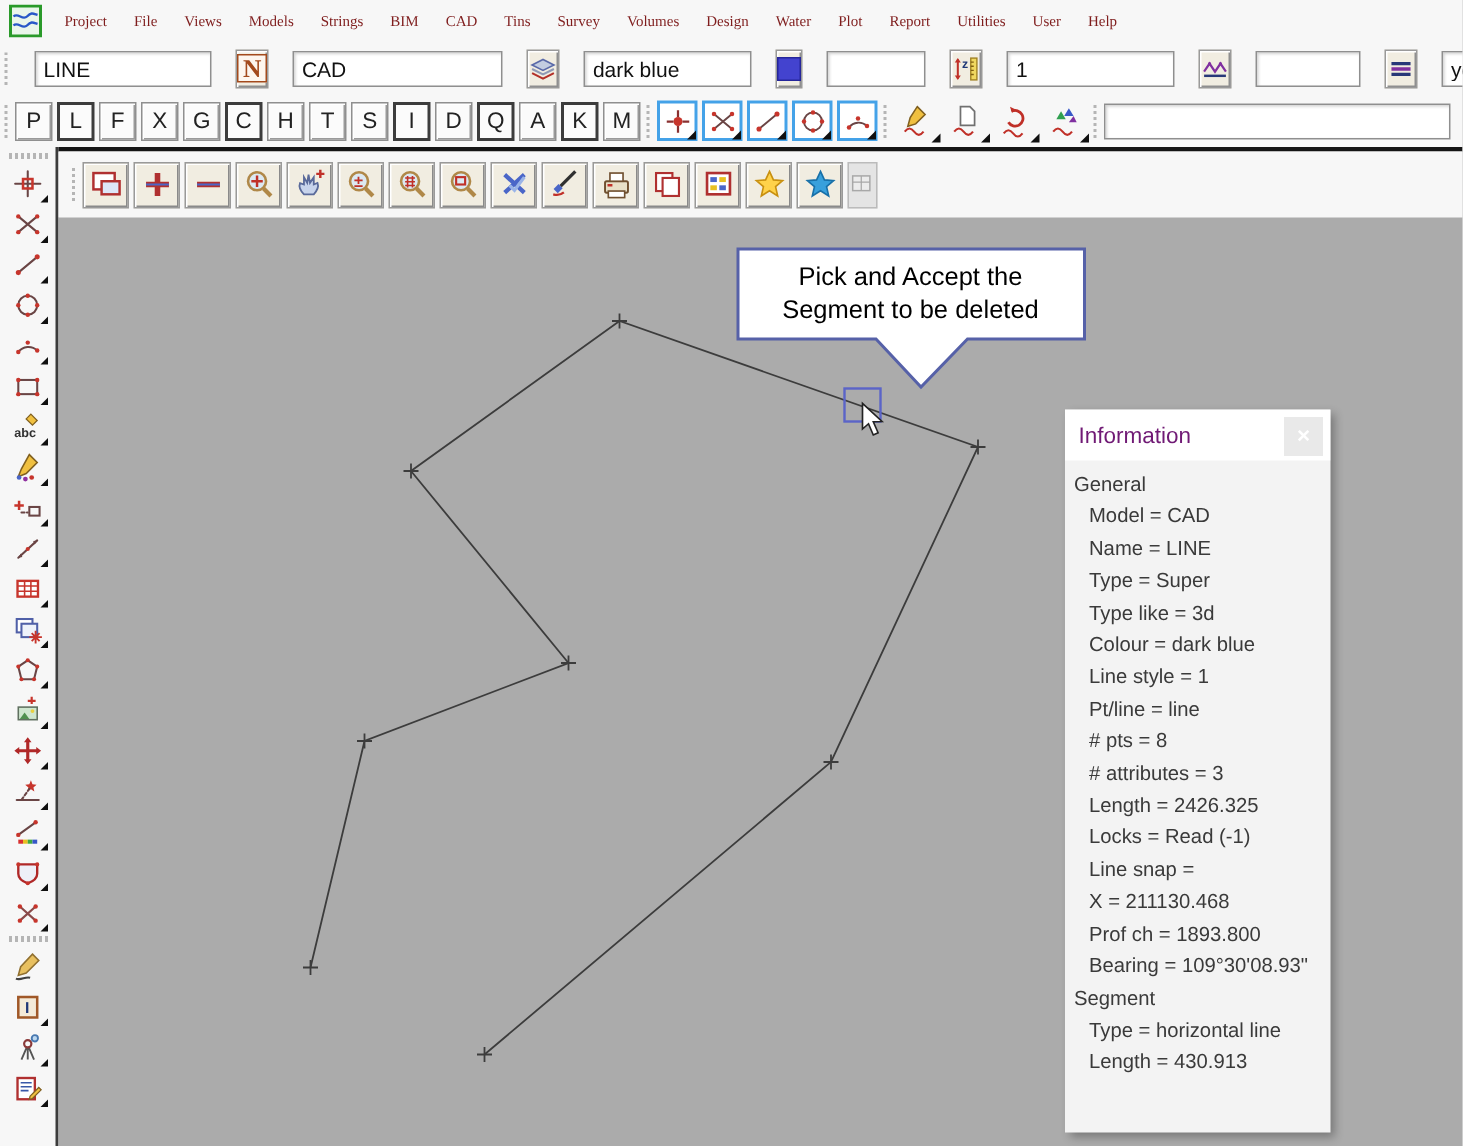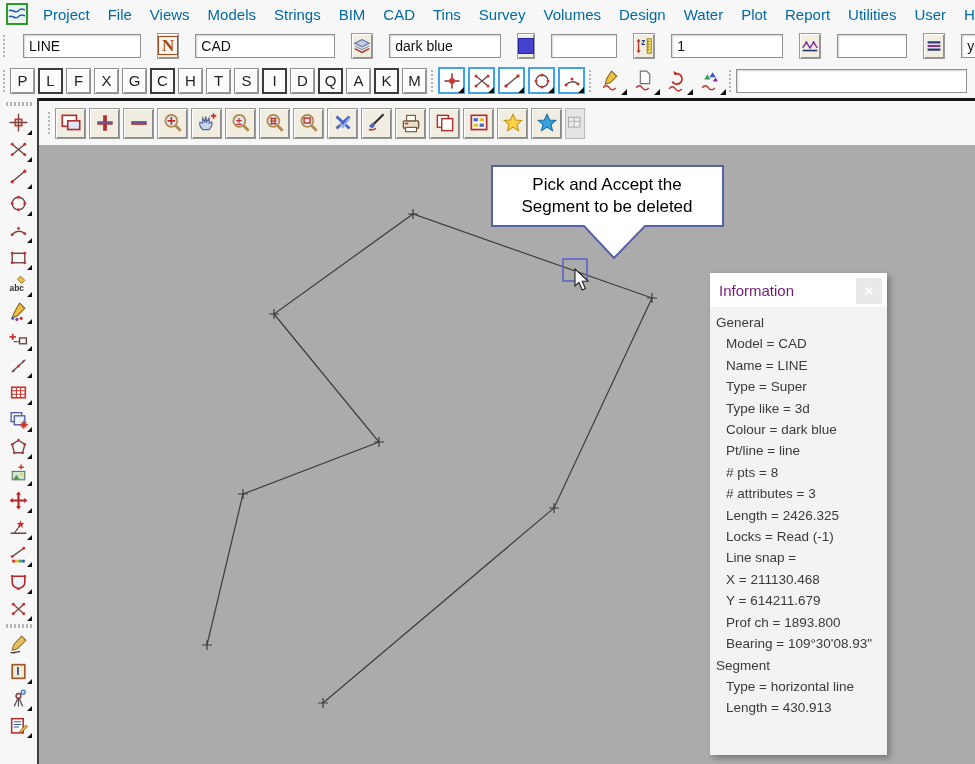--- a/index.html
+++ b/index.html
@@ -3,21 +3,21 @@
 <meta charset="utf-8">
 <style>
   * { margin:0; padding:0; box-sizing:border-box; }
   html,body { width:975px; height:764px; overflow:hidden;
     font-family:"Liberation Sans", sans-serif; background:#f7f7f7; }
   .app { width:975px; height:764px; display:flex; flex-direction:column; background:#f7f7f7; }
 
   
   .menu-bar { height:28px; display:flex; align-items:center; padding-left:4px; background:#f7f7f7; white-space:nowrap; overflow:hidden; }
   .app-icon { width:22px; height:22px; margin:0 6px 0 2px; flex:0 0 auto; }
-  .mi { font-size:15px; color:#0369a1; padding:3px 9px; cursor:default; }
+  .mi { font-size:10px; color:#7f1d1d; padding:3px 9px; cursor:default;font-family:Liberation Serif, serif; }
 
   
   .row2 { height:35px; display:flex; align-items:center; gap:16px; padding:0 2px; background:#f7f7f7; }
   .vgrip { width:5px; height:22px; flex:0 0 auto;
     background-image:repeating-linear-gradient(to bottom,#b5b5b5 0 2px,transparent 2px 4px);
     background-size:2px 100%; background-repeat:repeat-y; background-position:1px 0; }
   .field { height:24px; background:#fff; border:1px solid #8f8f8f; box-shadow:inset 1px 1px 2px rgba(0,0,0,.18);
     font-family:"Liberation Sans",sans-serif; font-size:14px; padding:0 5px; color:#111; }
   .sbtn { width:28px; height:26px; background:#f1ede1; border:1px solid #9a9a9a;
     box-shadow:inset 1px 1px 0 #fff, inset -1px -1px 0 #8f8f8f; display:flex; align-items:center; justify-content:center; padding:0; cursor:pointer; }
@@ -582,28 +582,28 @@
             <span>Information</span>
             <button class="ip-close">×</button>
           </div>
           <div class="ip-body">
             <div class="ip-line heading">General</div>
             <div class="ip-line">Model = CAD</div>
             <div class="ip-line">Name = LINE</div>
             <div class="ip-line">Type = Super</div>
             <div class="ip-line">Type like = 3d</div>
             <div class="ip-line">Colour = dark blue</div>
+            <div class="ip-line">Line style = 1</div>
             <div class="ip-line">Pt/line = line</div>
             <div class="ip-line"># pts = 8</div>
             <div class="ip-line"># attributes = 3</div>
             <div class="ip-line">Length = 2426.325</div>
             <div class="ip-line">Locks = Read (-1)</div>
             <div class="ip-line">Line snap =</div>
             <div class="ip-line">X = 211130.468</div>
-            <div class="ip-line">Y = 614211.679</div>
             <div class="ip-line">Prof ch = 1893.800</div>
             <div class="ip-line">Bearing = 109°30'08.93"</div>
             <div class="ip-line heading">Segment</div>
             <div class="ip-line">Type = horizontal line</div>
             <div class="ip-line">Length = 430.913</div>
           </div>
         </div>
       </div>
     </div>
   </div>

